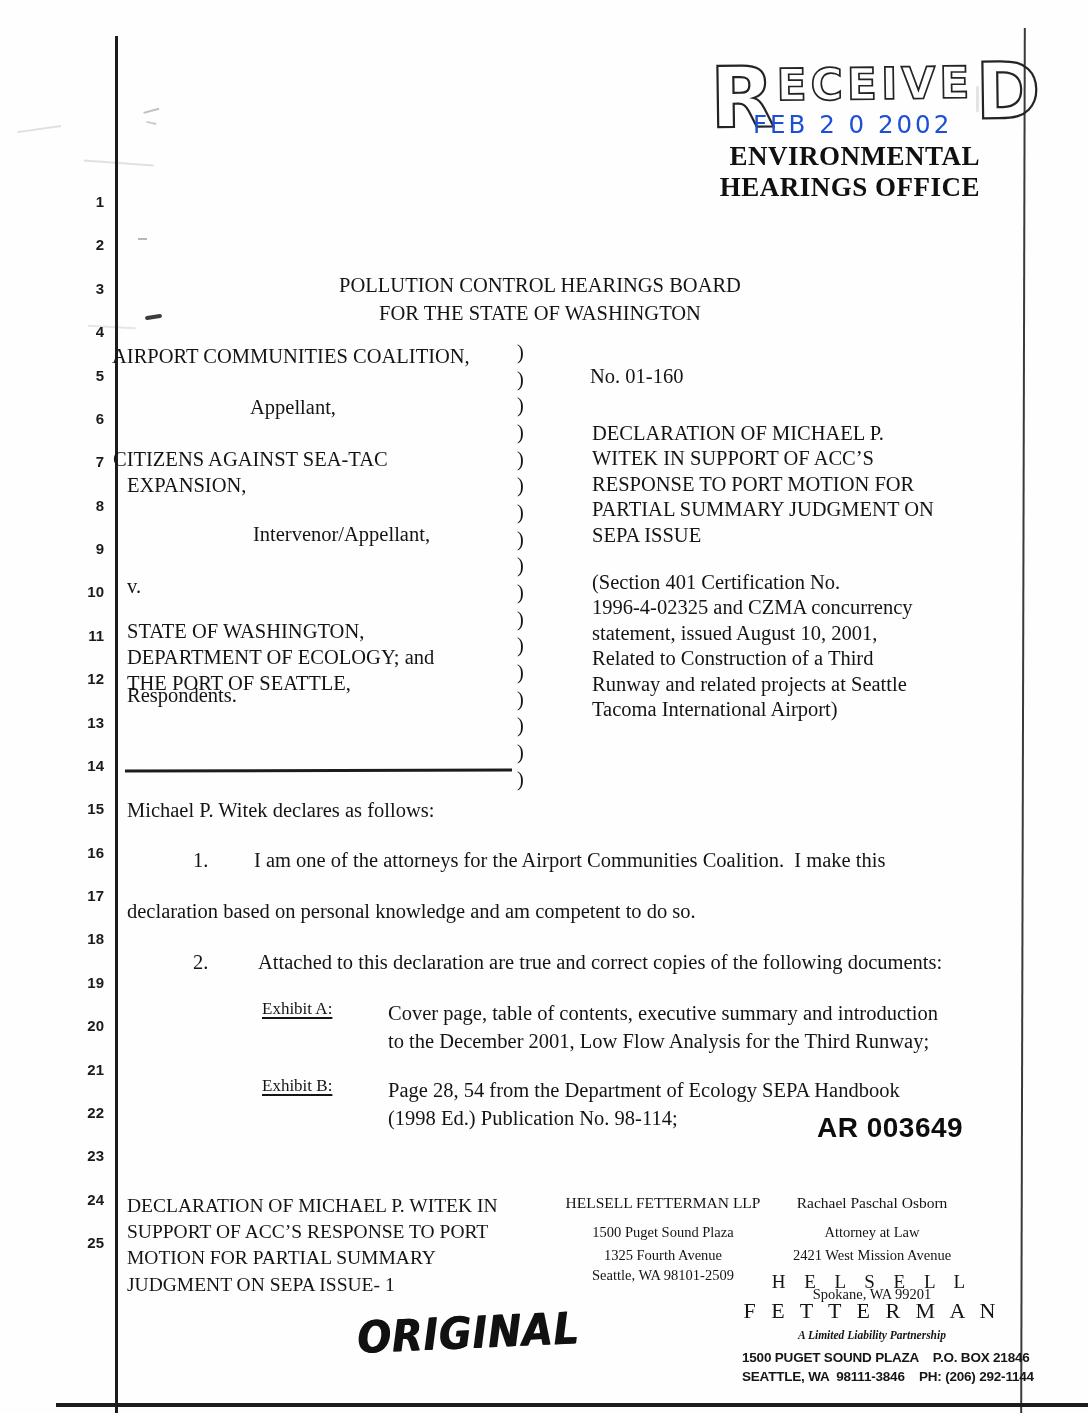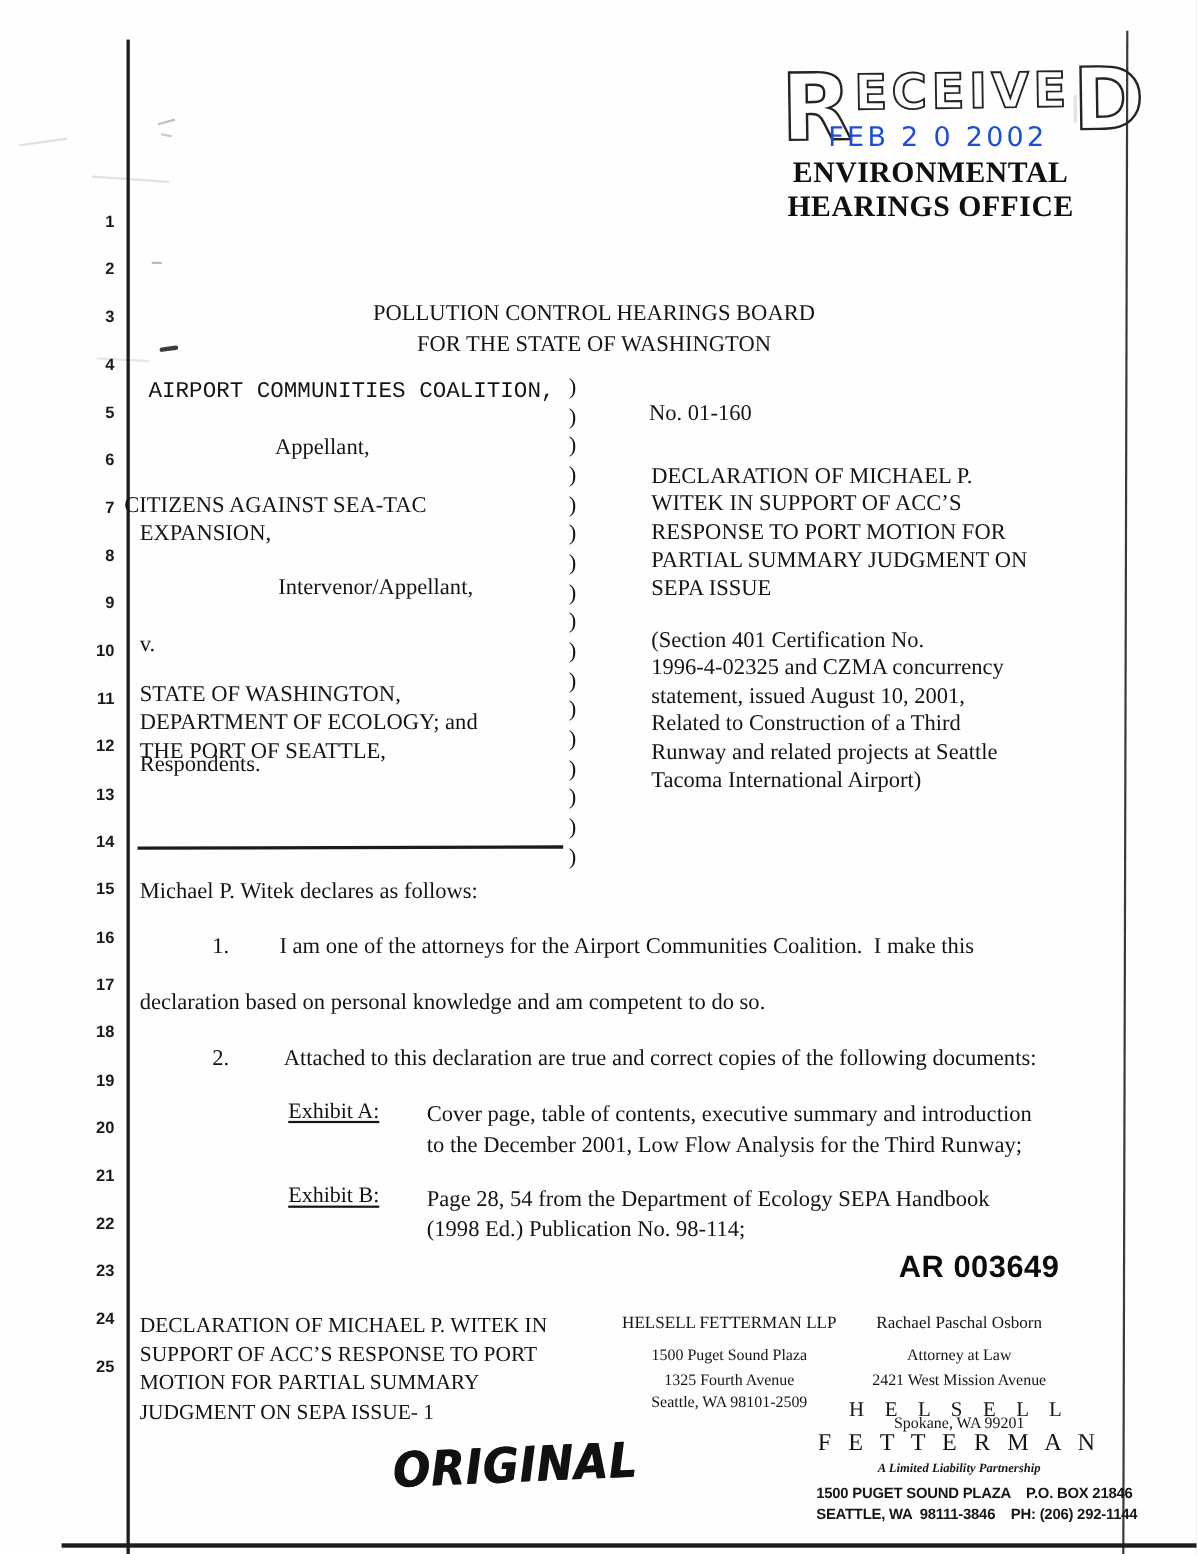--- a/index.html
+++ b/index.html
@@ -18,38 +18,38 @@
   .line-no{font-family:"Liberation Sans","DejaVu Sans",sans-serif;font-weight:700;font-size:15px;color:#1b1b1b;text-align:right;width:100%;line-height:1;}
 
   
   .received{position:absolute;left:710px;top:54px;display:flex;align-items:flex-start;transform:rotate(-0.8deg);}
   .received span{font-family:"DejaVu Sans","Liberation Sans",sans-serif;font-weight:700;color:transparent;-webkit-text-stroke:2.2px #242424;line-height:1;}
   .received .cap1{font-size:84px;}
   .received .mid{font-size:44px;-webkit-text-stroke:1.7px #242424;letter-spacing:4px;margin-top:8px;margin-left:2px;}
   .received .cap2{font-size:78px;margin-left:2px;}
   .rcv-date{position:absolute;left:753px;top:110px;font-family:"DejaVu Sans","Liberation Sans",sans-serif;font-size:24.5px;letter-spacing:3px;color:#1d4ed8;white-space:pre;}
   .eho{position:absolute;left:712px;top:141px;width:268px;text-align:center;}
-  .eho div{font-weight:700;font-size:27px;line-height:31px;letter-spacing:0.5px;color:#101010;white-space:pre;}
+  .eho div{font-weight:700;font-size:27px;line-height:31px;letter-spacing:0.5px;color:#101010;white-space:pre;text-align:right;}
 
   
   .court-head{position:absolute;left:125px;top:272px;width:830px;text-align:center;}
   .court-head div{font-size:20.5px;line-height:27.5px;white-space:pre;}
 
   
   .cap-text{font-size:20.5px;}
   .paren-col{position:absolute;left:517px;top:342px;height:447px;display:flex;flex-direction:column;justify-content:space-between;}
   .paren-col div{font-size:20.5px;line-height:1;}
 
   .case-lines div{font-size:20.5px;line-height:25.4px;white-space:pre;}
 
   
   .body-text{font-size:20.5px;}
-  .exhibit-label{font-size:20px;text-decoration:underline;text-decoration-thickness:2px;text-underline-offset:3px;font-family:Liberation Serif, serif;}
+  .exhibit-label{font-size:17px;text-decoration:underline;text-decoration-thickness:2px;text-underline-offset:3px;font-family:Liberation Serif, serif;}
   .exhibit-lines div{font-size:20.5px;line-height:28.4px;white-space:pre;}
-  .ar-num{position:absolute;left:817px;top:1136px;font-family:"Liberation Sans","DejaVu Sans",sans-serif;font-weight:700;font-size:28px;color:#0d0d0d;letter-spacing:0.5px;}
+  .ar-num{position:absolute;left:817px;top:1112px;font-family:"Liberation Sans","DejaVu Sans",sans-serif;font-weight:700;font-size:28px;color:#0d0d0d;letter-spacing:0.5px;}
 
   
   .foot-title div{font-size:19.5px;line-height:26.2px;white-space:pre;}
   .firm-block{position:absolute;left:563px;top:1195px;width:200px;text-align:center;}
   .firm-block .fname{font-size:15.5px;line-height:1;margin-bottom:10px;white-space:pre;}
   .firm-block .faddr{font-size:14.5px;line-height:23px;white-space:pre;}
   .firm-block .fcity{font-size:14.5px;white-space:pre;}
   .atty-block{position:absolute;left:772px;top:1195px;width:200px;text-align:center;}
   .atty-block .fname{font-size:15.5px;line-height:1;margin-bottom:10px;white-space:pre;}
   .atty-block .faddr{font-size:14.5px;line-height:23px;white-space:pre;}
@@ -133,21 +133,21 @@
   <div class="eho">
     <div>ENVIRONMENTAL</div>
     <div>HEARINGS OFFICE</div>
   </div>
 
   <div class="court-head">
     <div>POLLUTION CONTROL HEARINGS BOARD</div>
     <div>FOR THE STATE OF WASHINGTON</div>
   </div>
 
-  <div class="t cap-text" style="left:135px;top:345px;font-family:Liberation Mono, monospace;">AIRPORT COMMUNITIES COALITION,</div>
+  <div class="t cap-text" style="left:112px;top:345px;">AIRPORT COMMUNITIES COALITION,</div>
   <div class="t cap-text" style="left:250px;top:396px;">Appellant,</div>
   <div class="t cap-text" style="left:113px;top:448px;font-family:Liberation Serif, serif;">CITIZENS AGAINST SEA-TAC</div>
   <div class="t cap-text" style="left:127px;top:474px;">EXPANSION,</div>
   <div class="t cap-text" style="left:253px;top:523px;">Intervenor/Appellant,</div>
   <div class="t cap-text" style="left:127px;top:575px;">v.</div>
   <div class="t cap-text" style="left:127px;top:620px;">STATE OF WASHINGTON,</div>
   <div class="t cap-text" style="left:127px;top:646px;">DEPARTMENT OF ECOLOGY; and</div>
   <div class="t cap-text" style="left:127px;top:672px;">THE PORT OF SEATTLE,</div>
   <div class="t cap-text" style="left:127px;top:684px;">Respondents.</div>
   <div class="resp-rule"></div>

